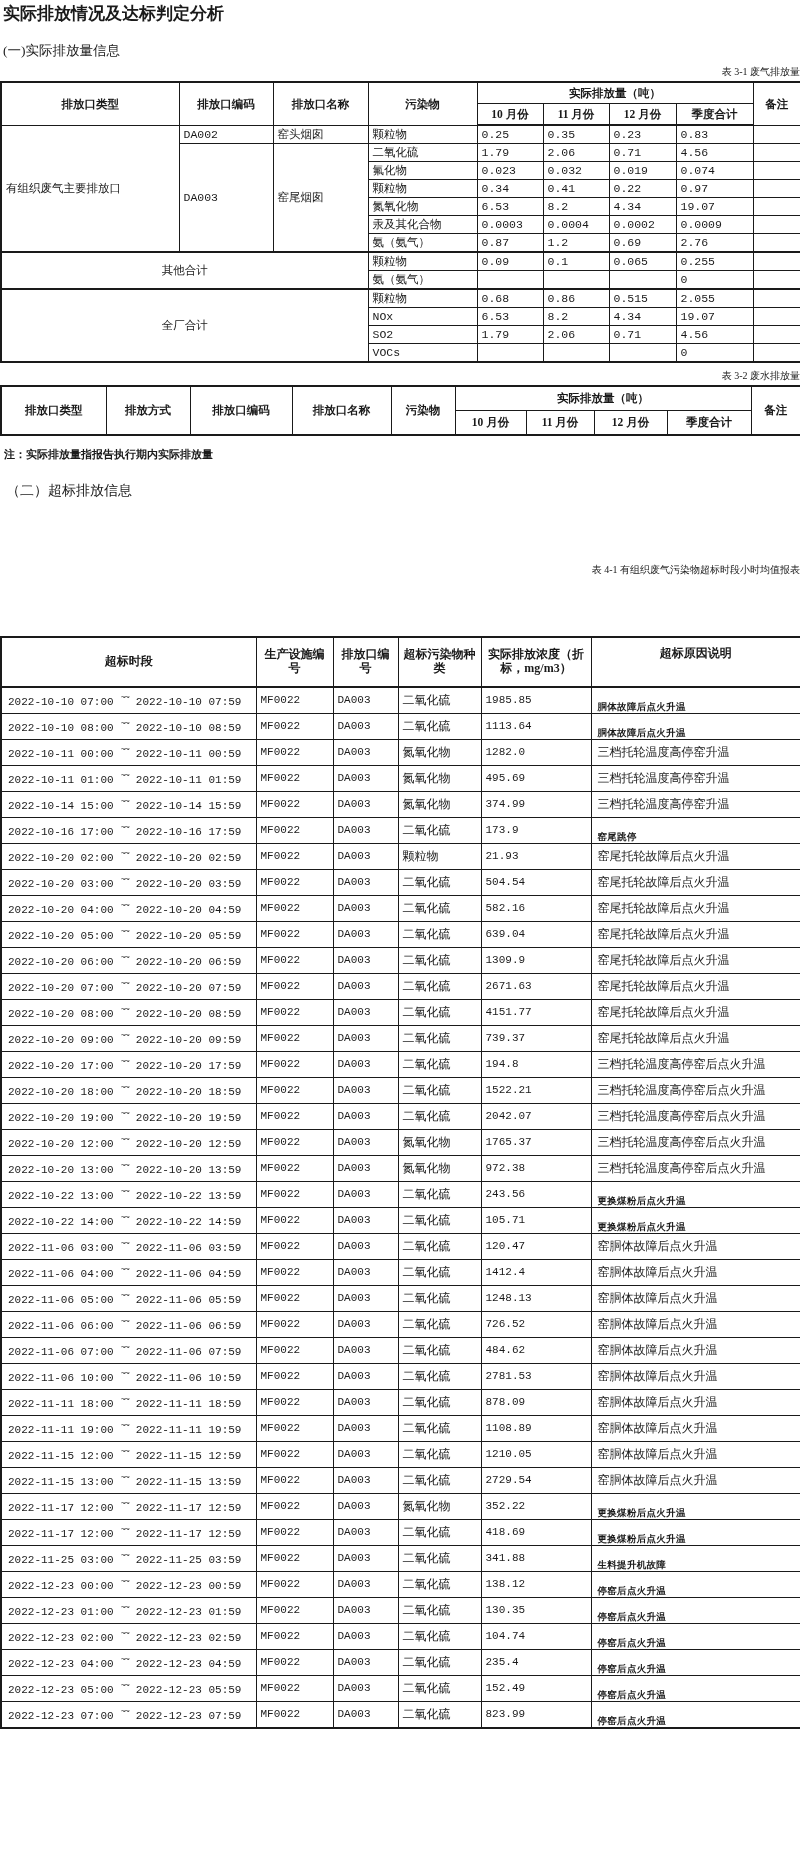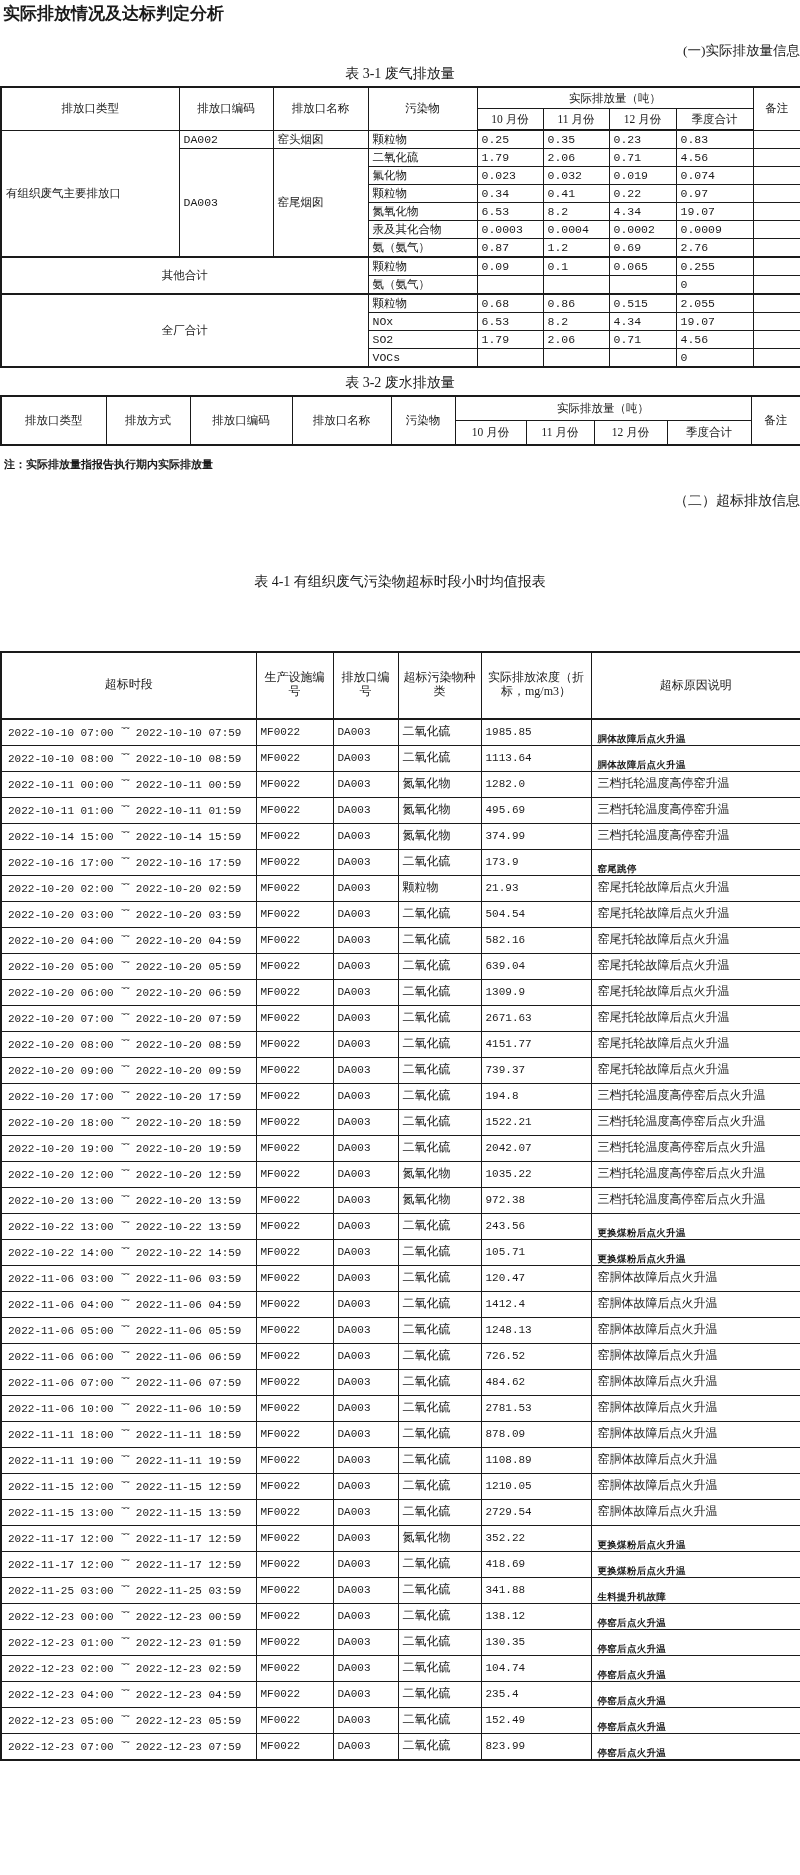--- a/index.html
+++ b/index.html
@@ -1,43 +1,43 @@
 <!DOCTYPE html>
 <html><head>
 <meta charset="utf-8">
 <style>
   html,body{margin:0;padding:0;background:#fff;}
   body{width:800px;height:1875px;overflow:hidden;color:#1a1a1a;
        font-family:"Liberation Serif","DejaVu Serif",serif;}
   .page{width:800px;}
   .title{font-size:17px;font-weight:700;margin:3px 9px 0 3px;line-height:1.25;}
-  .sec{font-size:13.5px;margin:19px 0 0 3px;line-height:1.2;text-align:right;}
+  .sec{font-size:13.5px;margin:19px 0 0 3px;line-height:1.2;}
   .sec2{font-size:14px;margin:21px 0 8px 6px;}
-  .cap{font-size:14px;text-align:center;margin-top:7px;line-height:1.2;}
+  .cap{font-size:10px;text-align:right;margin-top:7px;line-height:1.2;}
   .cap41{margin-top:64px;}
   .note{font-size:11px;font-weight:700;margin:11px 0 0 4px;}
   table{border-collapse:collapse;table-layout:fixed;width:800px;border:2px solid #1a1a1a;}
   th,td{border:1px solid #1a1a1a;padding:0 4px;line-height:1.15;overflow:hidden;}
-  th{font-weight:400;text-align:center;}
+  th{font-weight:700;text-align:center;}
   
   .t31{margin-top:3px;}
   .t31 th{height:20px;font-size:11.5px;}
   .t31 td{height:17px;font-size:11.5px;text-align:left;vertical-align:middle;}
   .t31 thead tr:last-child th{border-bottom:2px solid #1a1a1a;}
   tr.thick td{border-top:2px solid #1a1a1a;}
   .ctr{text-align:center !important;}
   .mono{font-family:"Liberation Mono","DejaVu Sans Mono",monospace;font-size:10.5px;}
   
   .t32{margin-top:3px;}
   .t32 th{height:23px;font-size:11.5px;}
   
   .t41{margin-top:60px;}
   .t41 th{font-size:12px;vertical-align:middle;height:39px;}
   .t41 thead th{border-bottom:2px solid #1a1a1a;}
-  .t41 th.reason-h{vertical-align:top;padding-top:26px;border-radius:25px;}
+  .t41 th.reason-h{vertical-align:top;padding-top:9px;border-radius:25px;}
   .t41 td{height:25px;font-size:12px;text-align:left;vertical-align:middle;}
   .t41 td.mono{font-size:11px;}
   .t41 td.period{padding-left:6px;}
   .tld{font-size:8.5px;vertical-align:super;letter-spacing:-1px;margin:0 7px;}
   td.reason{padding-left:6px;}
   td.reason.alt{font-size:9.5px;font-weight:700;vertical-align:bottom;letter-spacing:.3px;}
 </style>
 </head>
 <body>
 
@@ -401,21 +401,21 @@
           <td>二氧化硫</td>
           <td class="mono">2042.07</td>
           <td class="reason">三档托轮温度高停窑后点火升温</td>
         </tr>
 
         <tr>
           <td class="mono period"><span>2022-10-20 12:00</span><span class="tld">~~</span><span>2022-10-20 12:59</span></td>
           <td class="mono">MF0022</td>
           <td class="mono">DA003</td>
           <td>氮氧化物</td>
-          <td class="mono">1035.22</td>
+          <td class="mono">1765.37</td>
           <td class="reason">三档托轮温度高停窑后点火升温</td>
         </tr>
 
         <tr>
           <td class="mono period"><span>2022-10-20 13:00</span><span class="tld">~~</span><span>2022-10-20 13:59</span></td>
           <td class="mono">MF0022</td>
           <td class="mono">DA003</td>
           <td>氮氧化物</td>
           <td class="mono">972.38</td>
           <td class="reason">三档托轮温度高停窑后点火升温</td>

